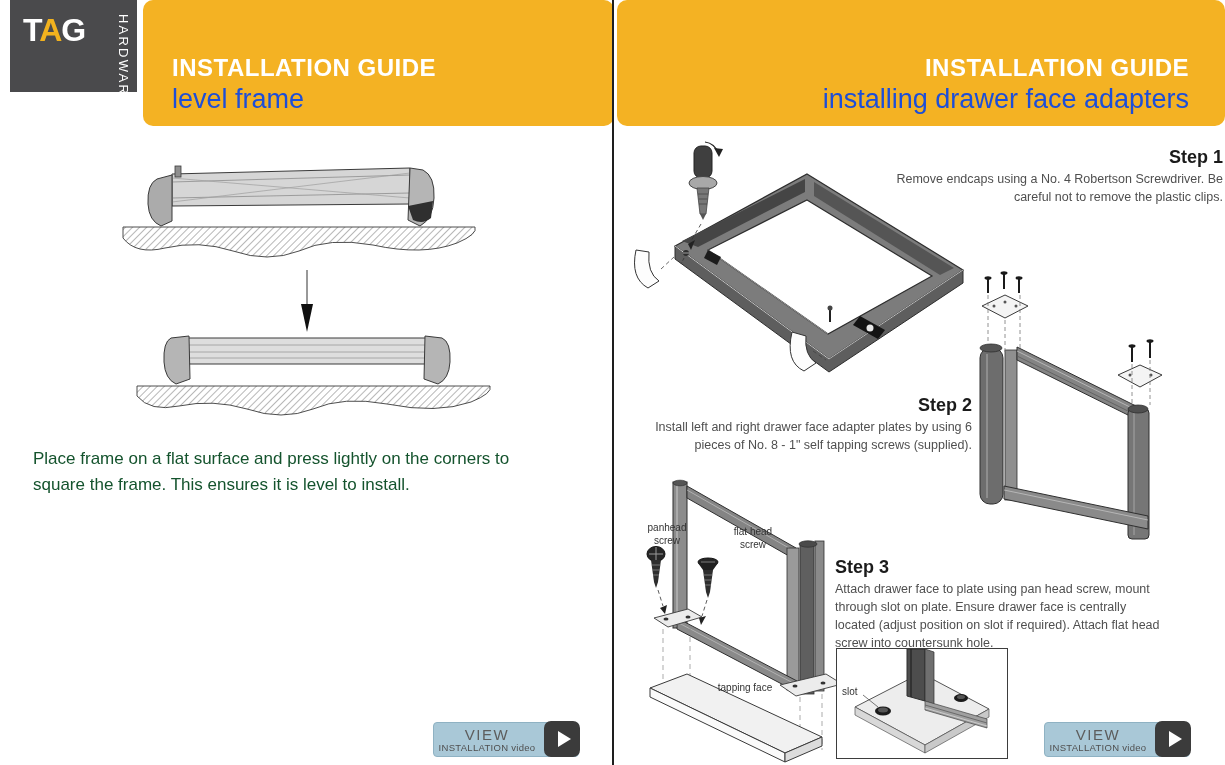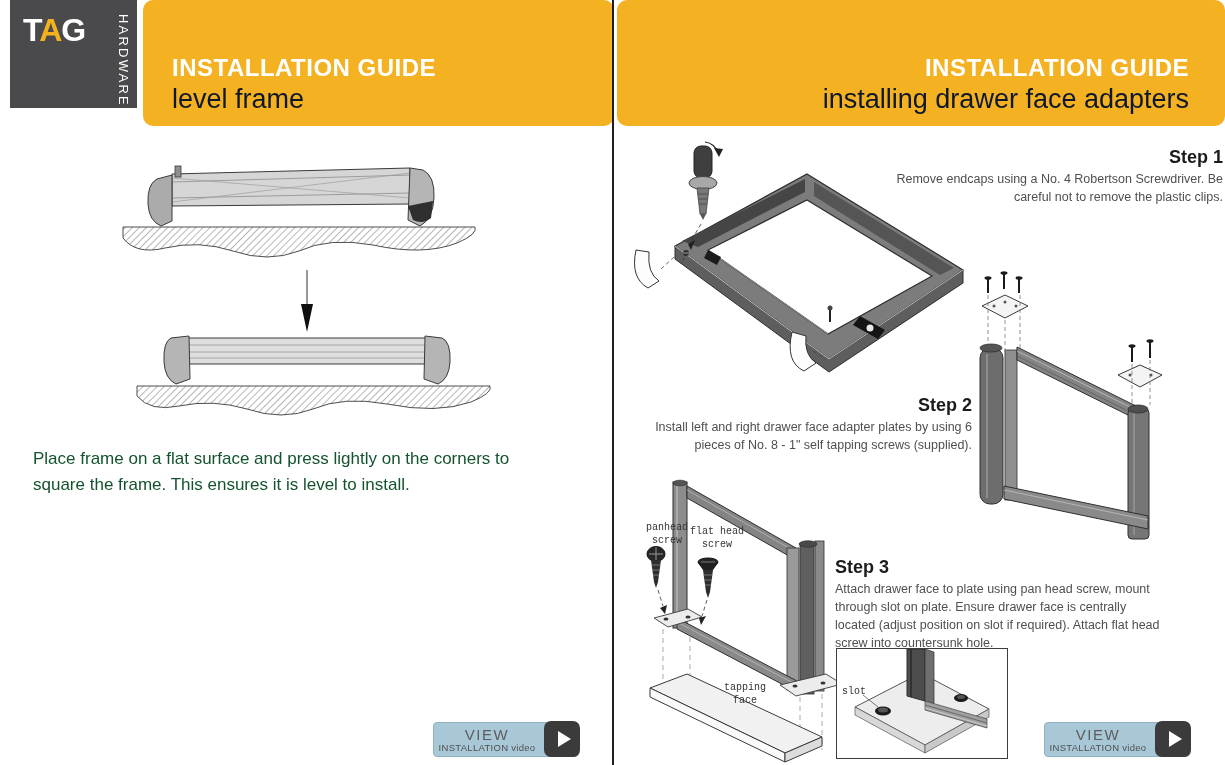--- a/index.html
+++ b/index.html
@@ -3,51 +3,51 @@
 <meta charset="utf-8">
 <style>
   html,body{margin:0;padding:0;background:#ffffff;}
   #stage{
     position:relative;width:1225px;height:765px;background:#ffffff;overflow:hidden;
     font-family:"Liberation Sans","DejaVu Sans",sans-serif;
   }
   .abs{position:absolute;}
 
   
-  .logo-box{left:10px;top:0;width:127px;height:108px;background:#4A4A4C;}
+  .logo-box{left:10px;top:0;width:127px;height:92px;background:#4A4A4C;}
   .logo-tag{position:absolute;left:13px;top:14px;font-size:32px;font-weight:700;letter-spacing:-1px;color:#ffffff;line-height:1;}
   .logo-tag .la{color:#F2B21E;}
   .logo-hardware{position:absolute;right:6px;top:14px;height:104px;color:#ffffff;
     font-size:13px;letter-spacing:2.2px;writing-mode:vertical-rl;}
 
   
   .ybar{top:0;height:126px;background:#F4B223;border-radius:10px;}
   .ybar-left{left:143px;width:471px;}
   .ybar-right{left:617px;width:608px;}
   .hdr{position:absolute;top:52px;}
   .hdr-title{font-size:24px;font-weight:700;color:#ffffff;letter-spacing:.5px;line-height:32px;}
-  .hdr-sub{font-size:27px;font-weight:400;color:#0f172a;line-height:31px;}
+  .hdr-sub{font-size:27px;font-weight:400;color:#1d4ed8;line-height:31px;}
   .hdr-left{left:29px;}
   .hdr-right{right:36px;text-align:right;}
 
   .divider{left:612px;top:0;width:2px;height:765px;background:#1E1E1E;}
 
   
   .para{left:33px;top:446px;width:508px;font-size:17px;color:#14532d;line-height:1.5;}
   .step{color:#4F4F4F;}
   .step-h{font-size:18px;font-weight:700;color:#1B1B1B;line-height:22px;}
   .step-b{font-size:12.5px;line-height:1.45;margin-top:2px;}
   .step1{left:885px;top:146px;width:338px;text-align:right;}
   .step2{left:640px;top:394px;width:332px;text-align:right;}
   .step3{left:835px;top:556px;width:332px;}
 
   
-  .dlabel{font-family:Liberation Mono, monospace;font-size:10px;color:#333;text-align:center;line-height:1.25;z-index:6;}
+  .dlabel{font-family:Liberation Sans, sans-serif;font-size:10px;color:#333;text-align:center;line-height:1.25;z-index:6;}
   .lbl-panhead{left:638px;top:522px;width:58px;}
-  .lbl-flathead{left:688px;top:526px;width:58px;}
+  .lbl-flathead{left:688px;top:526px;width:58px;padding-left:36px;}
   .lbl-drawerface{left:714px;top:682px;width:62px;}
   .lbl-slot{left:842px;top:686px;width:30px;text-align:left;}
 
   
   .inset{left:836px;top:648px;width:170px;height:109px;background:#ffffff;border:1px solid #3d3d3d;z-index:5;}
 
   
   .video-btn{width:144px;height:33px;background:#A9C8D7;border:1px solid #8FB2C3;border-radius:4px;display:flex;align-items:center;cursor:pointer;z-index:7;}
   .vb-text{width:106px;text-align:center;color:#5D5D5D;line-height:1.08;padding-top:1px;}
   .vb-line1{font-size:15px;letter-spacing:1.5px;}

